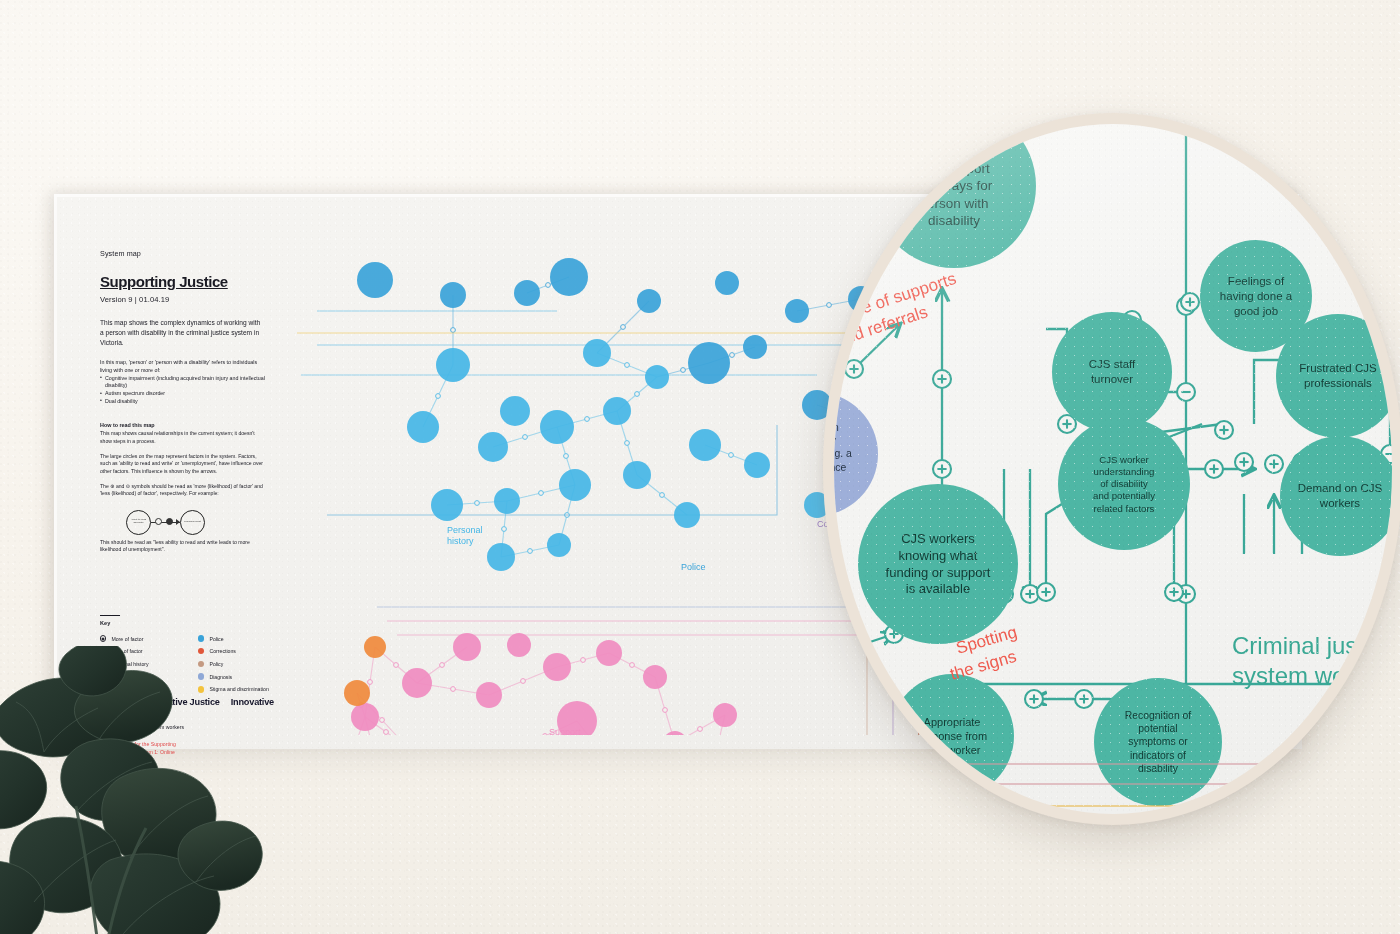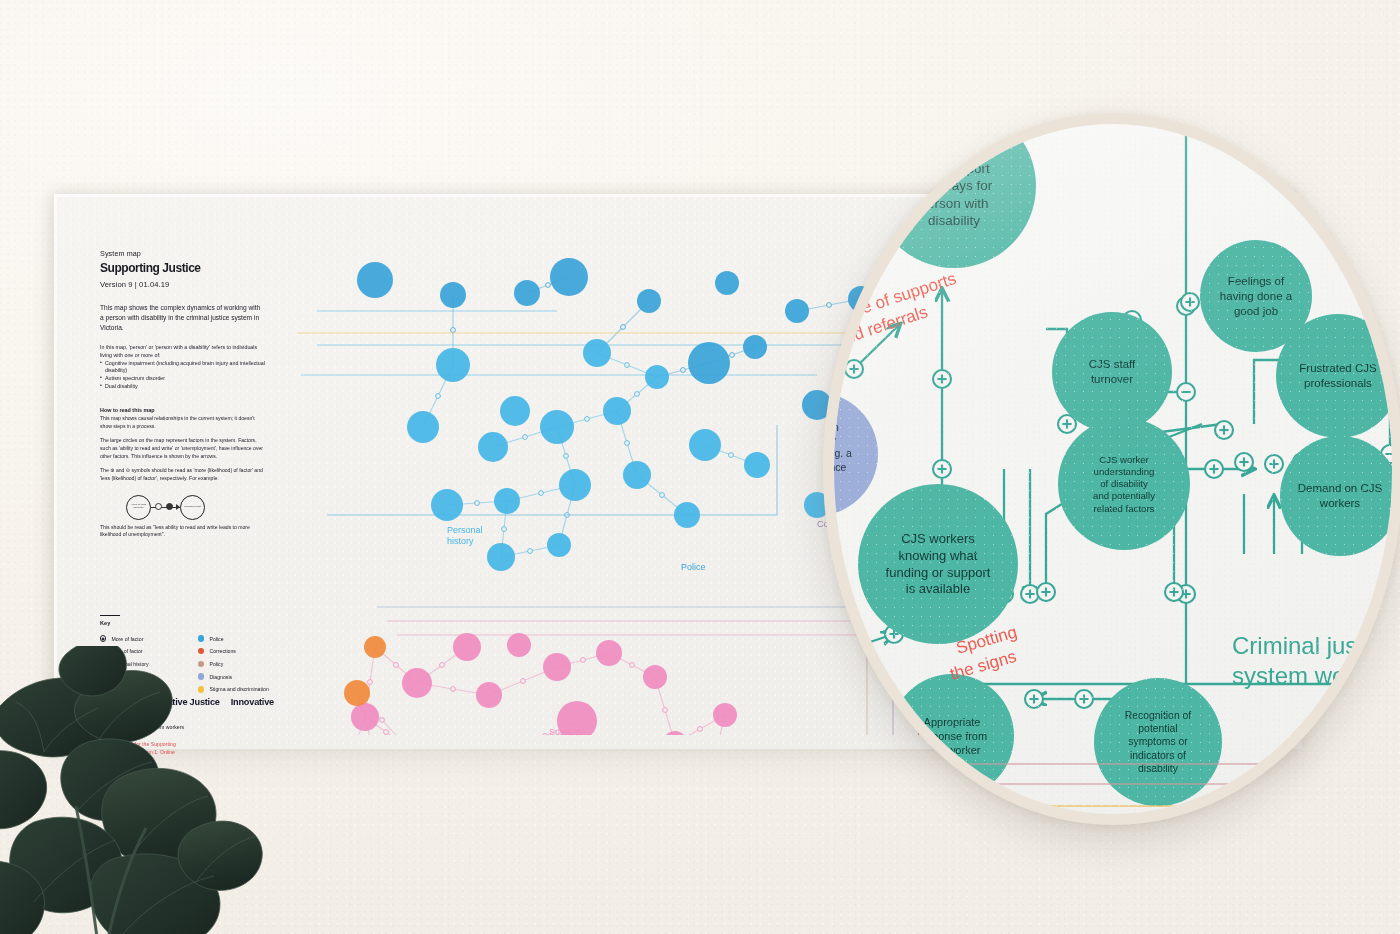--- a/index.html
+++ b/index.html
@@ -41,22 +41,22 @@
     background-image:
       radial-gradient(circle at 20% 40%, rgba(0,0,0,.022) 0 .6px, transparent .6px),
       radial-gradient(circle at 65% 75%, rgba(0,0,0,.018) 0 .6px, transparent .6px),
       radial-gradient(circle at 85% 25%, rgba(255,255,255,.55) 0 .7px, transparent .7px);
     background-size:5px 5px, 6px 6px, 8px 8px;
     pointer-events:none;
   }
 
   
   #info { position:absolute; left:43px; top:52px; width:165px; color:#1b1b24; }
-  .eyebrow { font-size:7.2px; letter-spacing:.1px; margin-bottom:4px; }
-  .bigtitle { font-size:12px; font-weight:700; letter-spacing:-.45px; line-height:1.05; }
+  .eyebrow { font-size:7.2px; letter-spacing:.1px; margin-bottom:16px; }
+  .bigtitle { font-size:15px; font-weight:700; letter-spacing:-.45px; line-height:1.05;text-decoration:underline; }
   .version { font-size:7.6px; margin-top:5px; letter-spacing:.1px; }
   .para { font-size:6.6px; line-height:1.52; margin-top:14px; }
   .para2 { font-size:5.3px; line-height:1.5; margin-top:11px; }
   .bul { font-size:5.3px; line-height:1.45; padding-left:5px; position:relative; }
   .bul::before{ content:"•"; position:absolute; left:0; top:-.5px; }
   .htrm-h { font-size:5.4px; font-weight:700; margin-top:17px; }
   .htrm-p { font-size:5.1px; line-height:1.5; margin-top:2px; }
 
   
   #mini { margin-top:9px; height:30px; position:relative; width:160px; }

